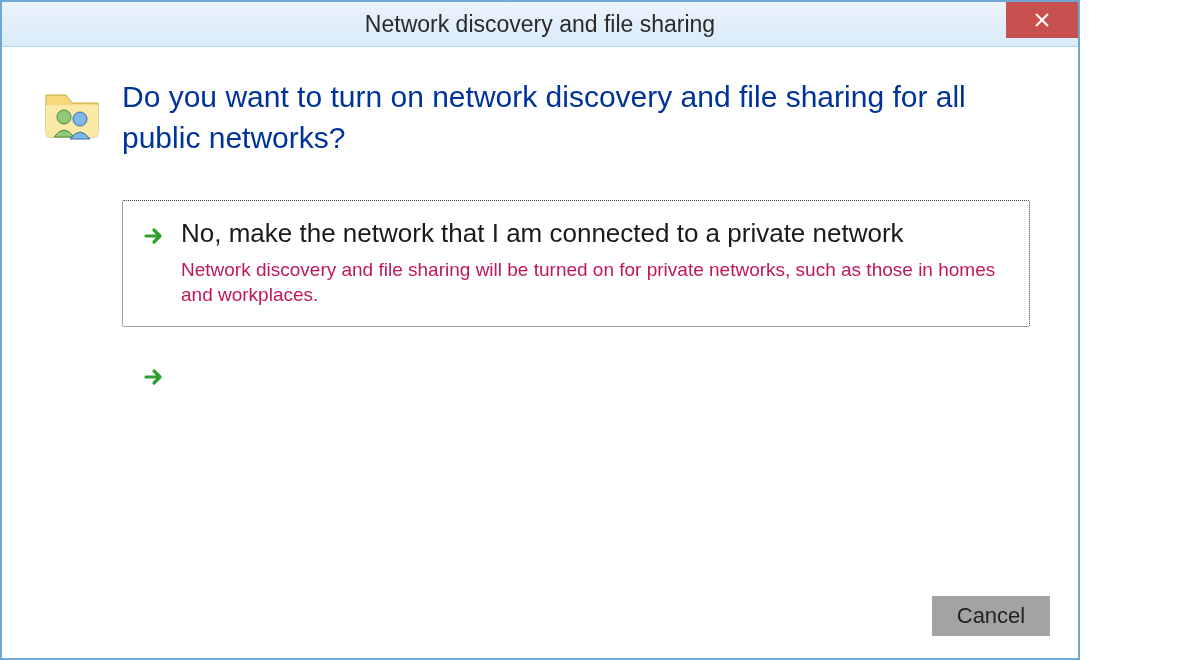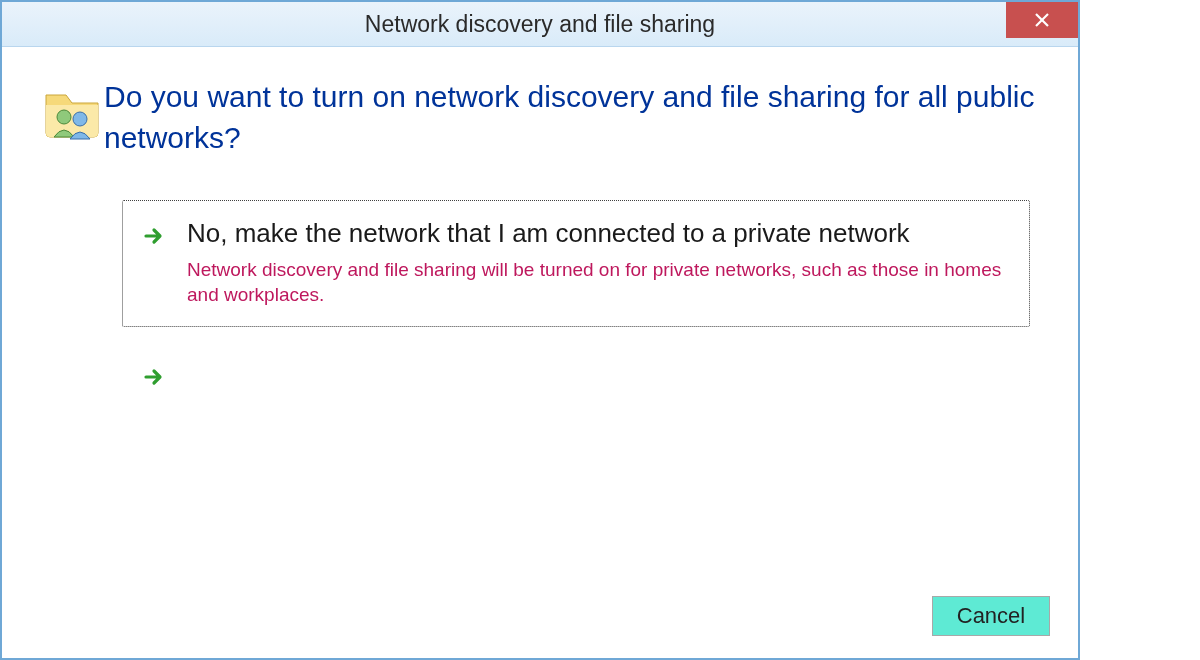--- a/index.html
+++ b/index.html
@@ -58,20 +58,21 @@
     flex: 1 1 auto;
     padding: 30px 38px 10px 38px;
     box-sizing: border-box;
     display: flex;
     flex-direction: column;
   }
 
   .header-row {
     display: flex;
     align-items: flex-start;
+    gap: 18px;
     justify-content: center;
   }
   .header-icon {
     width: 64px;
     height: 64px;
     flex: 0 0 auto;
     margin-top: 4px;
   }
   .main-instruction {
     color: #003399;
@@ -102,21 +103,21 @@
   }
   .command-link + .command-link {
     margin-top: 14px;
   }
   .cl-arrow {
     width: 26px;
     height: 26px;
     flex: 0 0 auto;
     margin-top: 6px;
   }
-  .cl-text { flex: 1 1 auto; margin-left: 6px; }
+  .cl-text { flex: 1 1 auto; }
   .cl-title {
     font-size: 26px;
     color: #1a1a1a;
     line-height: 1.3;
   }
   .cl-sub {
     font-size: 19px;
     color: #be185d;
     line-height: 1.35;
     margin-top: 6px;
@@ -125,21 +126,21 @@
   
   .footer {
     flex: 0 0 auto;
     padding: 14px 28px 22px 28px;
     display: flex;
     justify-content: flex-end;
   }
   .btn {
     min-width: 118px;
     height: 40px;
-    background: #5eead4;
+    background: #a3a3a3;
     border: 1px solid #a8a8a8;
     font-size: 22px;
     color: #222;
     cursor: pointer;
     padding: 0 18px;
     font-family: inherit;
   }
 </style>
 </head>
 <body>

